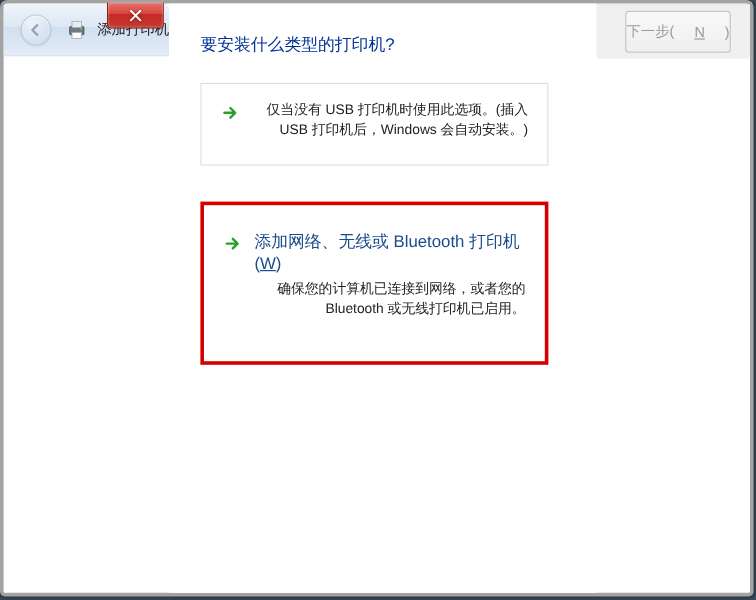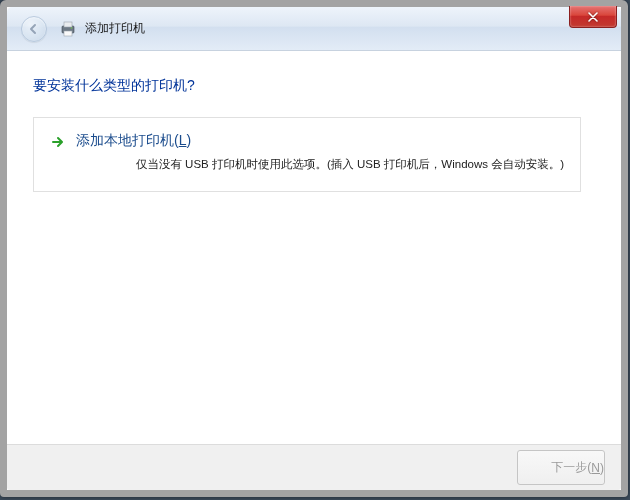--- a/index.html
+++ b/index.html
@@ -7,26 +7,26 @@
     font-family: "Microsoft YaHei", "Segoe UI", Tahoma, sans-serif;
     background: #3b4a5a;
     width: 630px;
     height: 500px;
     overflow: hidden;
   }
   .window {
     width: 628px;
     height: 497px;
     background: #fff;
-    border: 7px solid #a3a3a3;
+    border: 3px solid #a3a3a3;
     border-radius: 6px 6px 4px 4px;
     box-shadow: 0 0 4px rgba(0,0,0,0.5);
     position: relative;
     display: flex;
-    flex-direction: column;
+    flex-direction: row;
   }
   .titlebar {
     height: 44px;
     background: linear-gradient(to bottom, #eef4fb 0%, #dde7f3 45%, #d2dfef 46%, #e3ecf7 100%);
     border-bottom: 1px solid #c7d2df;
     border-radius: 5px 5px 0 0;
     position: relative;
     display: flex;
     align-items: center;
     padding-left: 14px;
@@ -138,21 +138,21 @@
     background: linear-gradient(to bottom, #fdfdfd, #e8e8e8);
     border: 1px solid #9a9a9a;
     border-radius: 3px;
     font-size: 12px;
     font-family: inherit;
     color: #222;
     margin-left: 8px;
     cursor: pointer;
     display: flex;
     align-items: center;
-    justify-content: flex-end;
+    justify-content: space-between;
     box-shadow: inset 0 0 1px #fff;
   }
   .btn.disabled {
     color: #9a9a9a;
     border-color: #c5c5c5;
     background: linear-gradient(to bottom, #f8f8f8, #efefef);
     cursor: default;
   }
 </style>
 </head>
@@ -186,28 +186,40 @@
     <div class="heading">要安装什么类型的打印机?</div>
 
     <div class="option">
       <div class="option-row">
         <span class="arrow-icon">
           <svg width="16" height="16" viewBox="0 0 16 16">
             <path d="M3 8 L11 8 M8 4 L12 8 L8 12" stroke="#2aa02a" stroke-width="2" fill="none" stroke-linecap="round" stroke-linejoin="round"></path>
           </svg>
         </span>
         <div class="option-body">
-          <div class="option-title">
-            <span>添加本地打印机(</span><span class="accesskey">L</span><span>)</span>
-          </div>
           <div class="option-desc">仅当没有 USB 打印机时使用此选项。(插入 USB 打印机后，Windows 会自动安装。)</div>
         </div>
       </div>
     </div>
 
+    <div class="option highlighted">
+      <div class="option-row">
+        <span class="arrow-icon">
+          <svg width="16" height="16" viewBox="0 0 16 16">
+            <path d="M3 8 L11 8 M8 4 L12 8 L8 12" stroke="#2aa02a" stroke-width="2" fill="none" stroke-linecap="round" stroke-linejoin="round"></path>
+          </svg>
+        </span>
+        <div class="option-body">
+          <div class="option-title">
+            <span>添加网络、无线或 Bluetooth 打印机(</span><span class="accesskey">W</span><span>)</span>
+          </div>
+          <div class="option-desc">确保您的计算机已连接到网络，或者您的 Bluetooth 或无线打印机已启用。</div>
+        </div>
+      </div>
+    </div>
   </div>
 
   <div class="footer">
     <button class="btn disabled">
       <span>下一步(</span>
         <span class="accesskey">N</span>
         <span>)</span>
     </button>
   </div>
 

